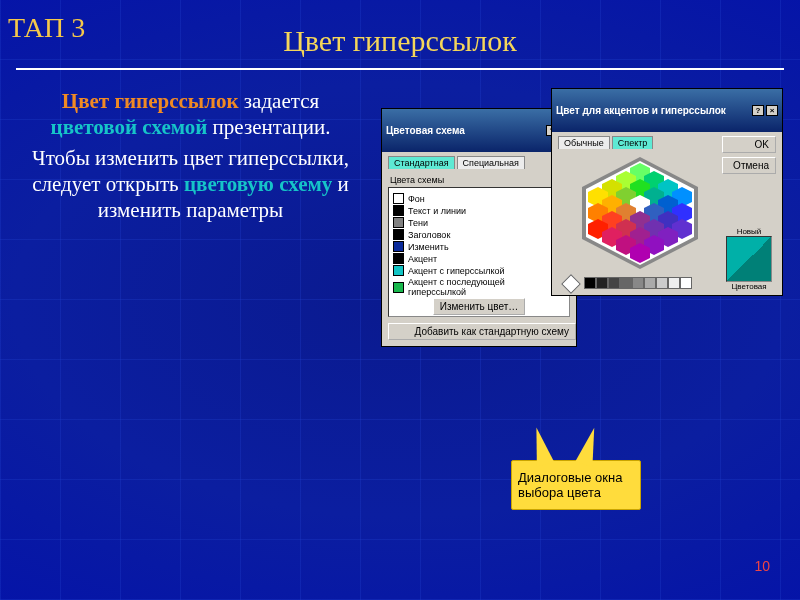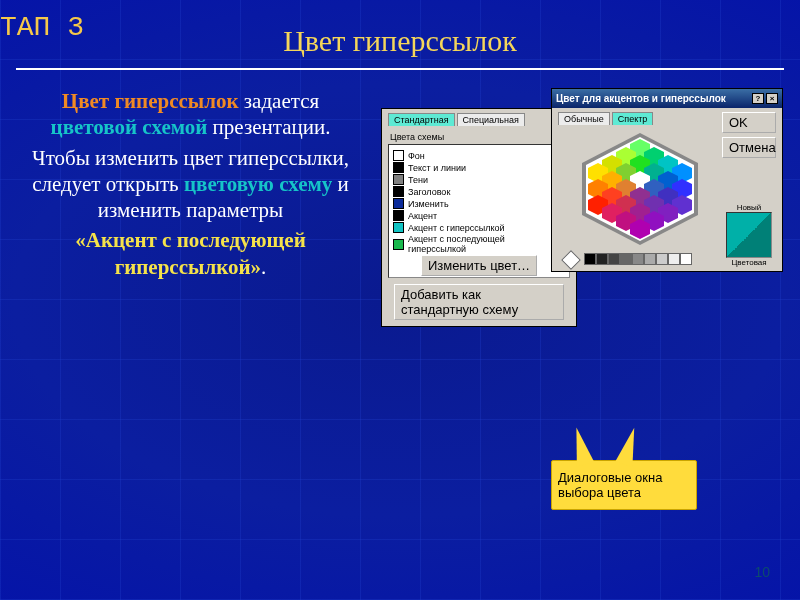--- a/index.html
+++ b/index.html
@@ -7,99 +7,103 @@
     width:800px; height:600px; overflow:hidden;
     font-family:Arial, sans-serif;
     background:
       repeating-linear-gradient(0deg, rgba(30,60,200,.35) 0 1px, transparent 1px 60px),
       repeating-linear-gradient(90deg, rgba(30,60,200,.35) 0 1px, transparent 1px 60px),
       radial-gradient(ellipse 120% 90% at 50% 50%, #0a1a8f 0%, #0b1ea0 40%, #0514a8 70%, #040f6a 100%);
     color:#fff;
     position:relative;
   }
   .stage-label {
-    position:absolute; top:12px; left:0; font-size:28px; color:#f5c84a;
-    font-family:Liberation Mono, monospace;
+    position:absolute; top:12px; left:8px; font-size:28px; color:#f5c84a;
+    font-family:Liberation Serif, serif;
   }
   .title {
     text-align:center; font-size:30px; color:#f5d65a;
     font-family:"Times New Roman", serif; padding-top:24px;
   }
   .rule { margin:10px 16px 0 16px; border-top:2px solid #fff; }
   .content { display:flex; padding:18px 10px 0 18px; }
   .textcol { width:345px; text-align:center; font-size:21px; line-height:1.25;
              font-family:"Times New Roman", serif; }
   .textcol p { margin-bottom:4px; }
   .hl-orange { color:#f08a24; font-weight:bold; }
   .hl-blue { color:#16c4c8; font-weight:bold; }
   .hl-yellow { color:#f5e24a; font-weight:bold; }
   .right { position:relative; flex:1; }
   
   .dlg { position:absolute; background:#d4d0c8; border:1px solid #000; font-size:9px; color:#000; }
-  .dlg .titlebar { background:linear-gradient(#3a6ea5,#0a246a); color:#fff; padding:4px 4px; font-weight:bold; font-size:10px; display:flex; justify-content:space-between; align-items:center;}
+  .dlg .titlebar { background:linear-gradient(#3a6ea5,#0a246a); color:#fff; padding:16px 4px; font-weight:bold; font-size:10px; display:flex; justify-content:space-between; align-items:center;}
   .dlg .titlebar .ctr { display:flex; gap:2px; }
   .dlg .titlebar .ctr span { width:12px; height:11px; background:#d4d0c8; border:1px solid #000; font-size:8px; line-height:9px; text-align:center; color:#000;}
   .dlg .body { padding:4px 6px; }
   .tabs { display:flex; gap:2px; font-size:9px; }
   .tab { border:1px solid #888; border-bottom:none; padding:1px 5px; background:#5eead4;}
   .tab.active { background:#ececec; }
   .dlg1 { top:20px; left:18px; width:196px; }
   .grp-label { margin:6px 0 2px 2px; }
   .scheme-list { border:1px inset #888; background:#fff; padding:4px; }
   .scheme-list .row { display:flex; align-items:center; gap:4px; margin:1px 0;}
   .sw { width:11px; height:11px; border:1px solid #000; flex:shrink 0;}
-  .btn { border:1px outset #fff; background:#d4d0c8; padding:2px 6px; font-size:13px; text-align:left;}
+  .btn { border:1px outset #fff; background:#d4d0c8; padding:2px 6px; font-size:10px; text-align:right;}
   .btn-row { text-align:center; margin-top:4px;}
-  .dlg1 .btn-wide { display:block; margin:6px auto 2px auto; width:170px;}
+  .dlg1 .btn-wide { display:block; margin:6px auto 2px auto; width:188px;}
   
   .dlg2 { top:0px; left:188px; width:232px; }
   .dlg2 .body { display:flex; }
   .dlg2 .left { flex:1; }
   .dlg2 .tabs { margin-bottom:4px;}
   .hex { margin:4px auto; text-align:center; }
   .hex svg { display:block; margin:0 auto;}
   .grays { display:flex; gap:0; margin:4px 0 0 6px;}
   .grays span { width:12px; height:12px; border:1px solid #666;}
   .dlg2 .rightcol { width:54px; display:flex; flex-direction:column; gap:4px; }
   .preview { margin-top:auto; }
   .preview .lbl { font-size:8px; text-align:center; }
   .preview .boxwrap { width:46px; height:46px; border:1px inset #888; background:linear-gradient(135deg,#00b0a8 0 50%,#008077 50% 100%); margin:0 auto;}
-  .callout { position:absolute; top:372px; left:148px; width:146px; background:#ffdc3c; border:1px solid #caa400; font-size:13px; color:#000; padding:10px 6px 8px 6px; text-align:left; line-height:1.15; border-radius:2px;margin-left:40px;}
+  .callout { position:absolute; top:372px; left:148px; width:130px; background:#ffdc3c; border:1px solid #caa400; font-size:13px; color:#000; padding:10px 6px 8px 6px; text-align:left; line-height:1.15; border-radius:2px;}
   .callout::before, .callout::after {
     content:""; position:absolute; top:-34px; width:0;height:0;
     border-left:9px solid transparent; border-right:9px solid transparent;
     border-bottom:38px solid #ffdc3c;
   }
   .callout::before { left:20px; transform:rotate(-14deg); }
   .callout::after  { left:68px; transform:rotate(16deg); }
-  .slidenum { position:absolute; bottom:20px; right:30px; color:#0c4a6e; font-size:14px;}
+  .slidenum { position:absolute; bottom:26px; right:30px; color:#ef4444; font-size:14px;}
 </style>
 </head>
 <body>
 
 <div class="stage-label">ТАП 3</div>
 <div class="title">Цвет гиперссылок</div>
 <div class="rule"></div>
 
 <div class="content">
   <div class="textcol">
     <p>
       <span class="hl-orange">Цвет гиперссылок</span><span> задается </span><span class="hl-blue">цветовой схемой</span><span> презентации.</span>
     </p>
     <p>
       <span>Чтобы изменить цвет гиперссылки, следует открыть </span><span class="hl-blue">цветовую схему</span><span> и изменить параметры</span>
     </p>
-    <p>
-      <span class="hl-yellow">«Акцент с последующей гиперссылкой»</span><span>.</span>
-    </p>
   </div>
 
   <div class="right">
 
     <div class="dlg dlg1">
+      <div class="titlebar">
+        <span>Цветовая схема</span>
+        <span class="ctr">
+          <span>?</span>
+          <span>×</span>
+        </span>
+      </div>
       <div class="body">
         <div class="tabs">
           <span class="tab">Стандартная</span>
           <span class="tab active">Специальная</span>
         </div>
         <div class="grp-label">Цвета схемы</div>
         <div class="scheme-list">
           <div class="row">
               <span class="sw" style="background:#ffffff"></span>
               <span>Фон</span>

